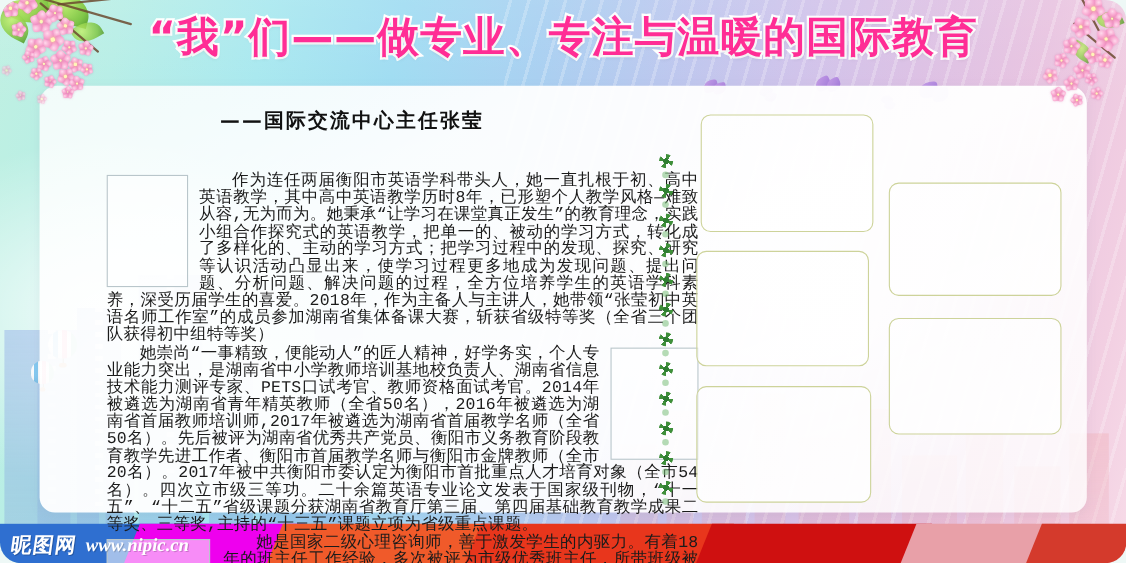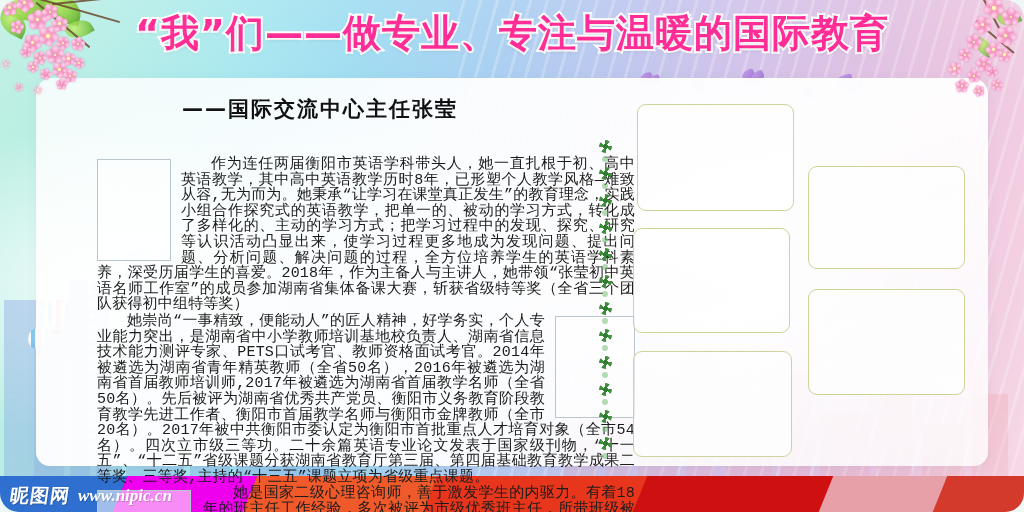--- a/index.html
+++ b/index.html
@@ -126,21 +126,21 @@
     border-radius:16px 16px 14px 14px;
     background:linear-gradient(150deg,rgba(255,255,255,.80) 0%,rgba(255,255,255,.94) 28%,rgba(255,255,255,.97) 55%,rgba(255,255,255,.80) 100%);
     box-shadow:0 2px 10px rgba(120,140,160,.10);
   }
 
   .headline{
     position:absolute;left:40px;top:96px;width:560px;text-align:center;
     font-family:"DejaVu Sans","Liberation Sans",sans-serif;
     color:#111;font-weight:bold;font-size:21px;line-height:27px;letter-spacing:2px;
   }
-  .headline .l2{display:block;font-size:21px;}
+  .headline .l2{display:block;font-size:18px;}
 
   
   .article{
     position:absolute;left:56px;top:157px;width:538px;height:310px;
     font-family:Liberation Mono, monospace;
     font-size:15px;line-height:15.6px;color:#1b1b1b;text-align:justify;
     letter-spacing:.2px;
     margin-left:41px;
   }
   .article p{margin:0 0 1px 0;text-indent:2em;}

